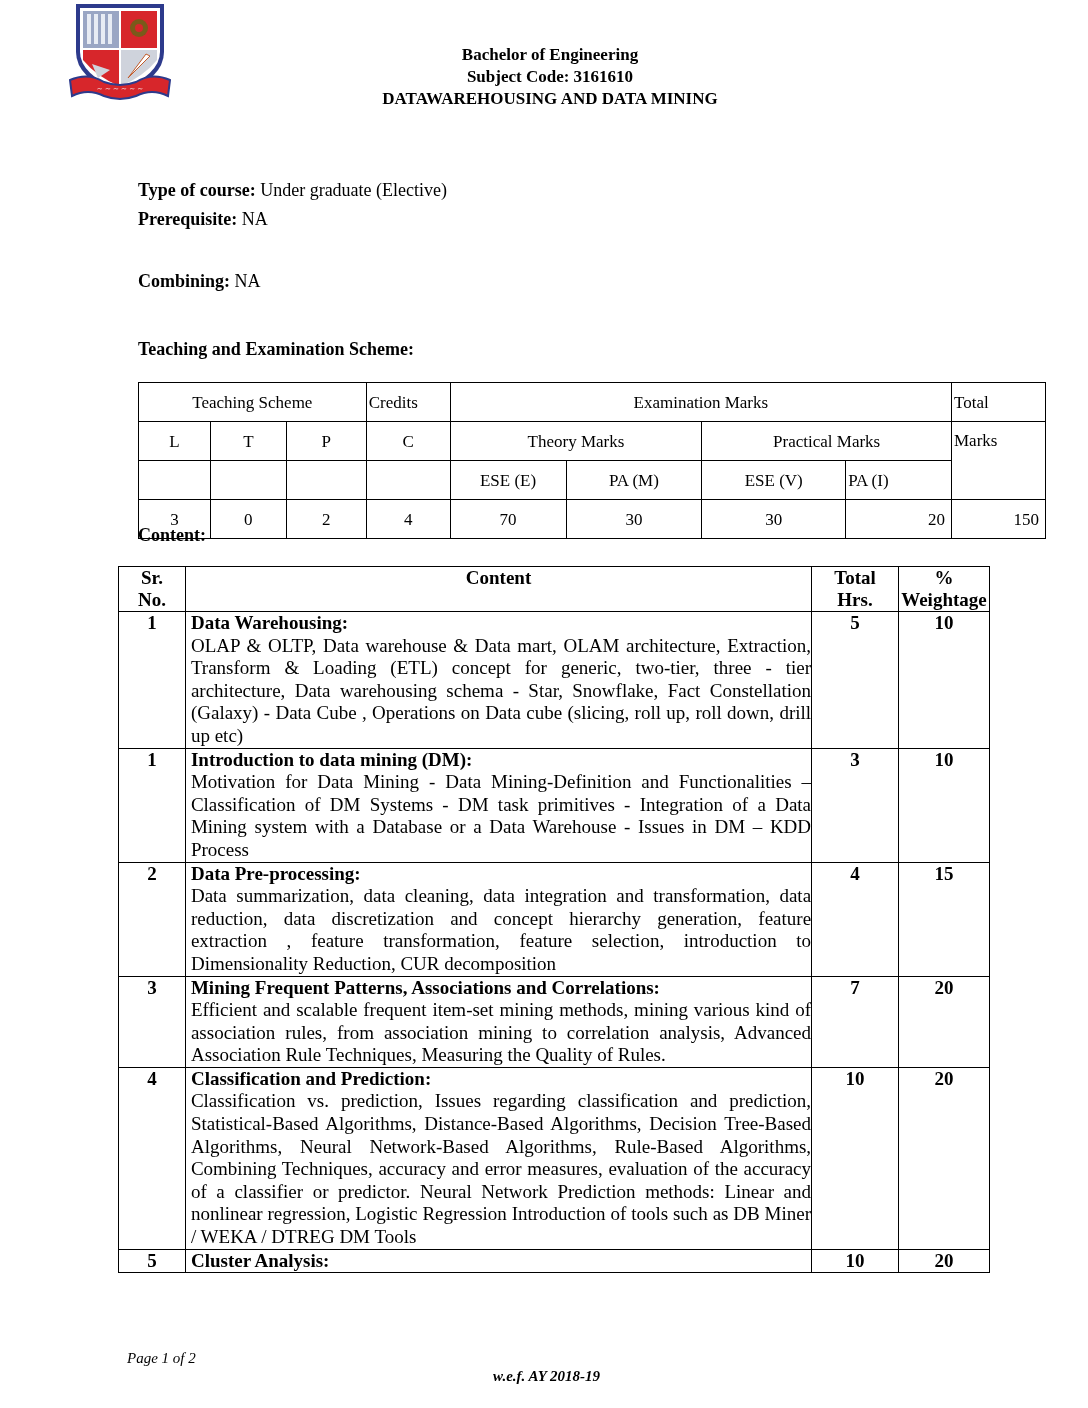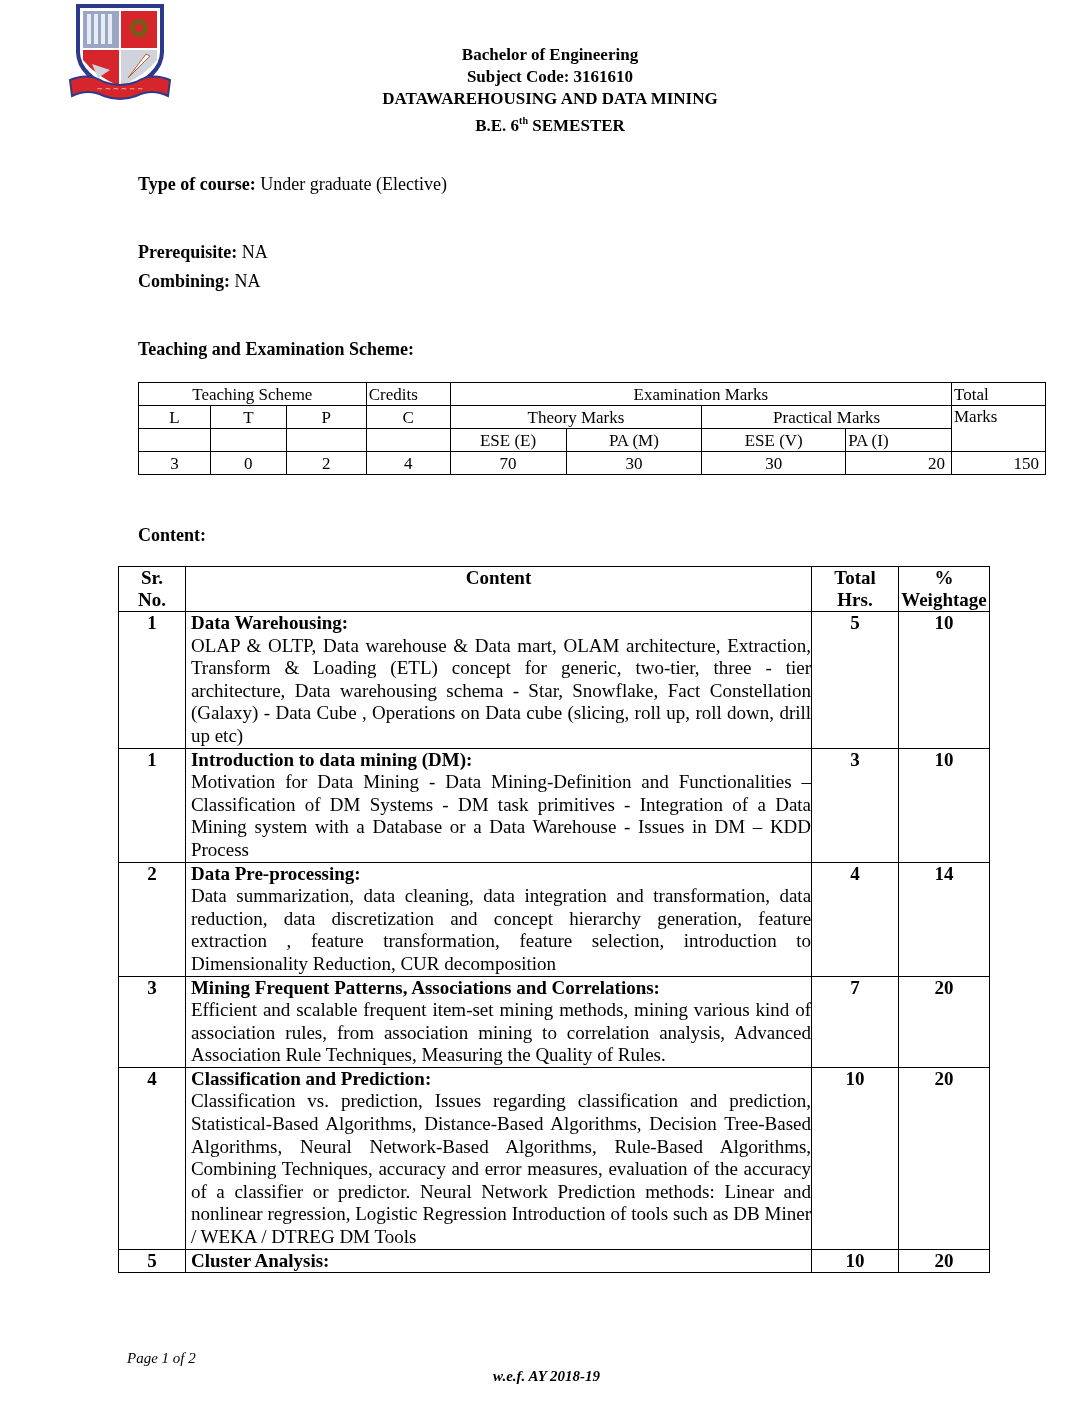--- a/index.html
+++ b/index.html
@@ -8,21 +8,21 @@
   .logo { left:68px; top:0px; width:104px; height:106px; }
   .header { left:230px; top:44px; width:640px; text-align:center; }
   .h-title { font-size:23px; font-weight:bold; letter-spacing:0.2px; line-height:28px; }
   .h-line { font-size:17px; line-height:22px;font-weight:bold; }
   .h-bold { font-weight:bold; }
   .h-sem sup { font-size:10px; }
   .field { left:138px; font-size:18px; line-height:22px; }
   .field b { font-weight:bold; }
   table { border-collapse:collapse; }
   .scheme { left:138px; top:382px; width:908px; font-size:17px; }
-  .scheme td { border:1.5px solid #000; height:22px; padding:0 2px; text-align:center; line-height:21px; }
+  .scheme td { border:1.5px solid #000; height:22px; padding:8px 2px; text-align:center; line-height:21px; }
   .scheme td.left { text-align:left; }
   .scheme td.right { text-align:right; padding-right:6px; }
   .content { left:118px; top:566px; width:872px; font-size:19px; }
   .content td { border:1.5px solid #000; vertical-align:top; padding:0 3px; line-height:22.6px; }
   .content th { border:1.5px solid #000; font-weight:bold; vertical-align:top; line-height:22px; padding:0; }
   .content td.num { text-align:center; font-weight:bold; }
   .content td.desc { text-align:justify; padding:0 0 0 5px; }
   .topic { font-weight:bold; display:block; }
   .footer-page { left:127px; top:1350px; font-size:15px; font-weight:normal; font-style:italic; }
   .footer-wef { left:493px; top:1368px; font-size:15px; font-weight:bold; font-style:italic; }
@@ -46,25 +46,24 @@
   <path d="M53 50 L89 50 L89 60 Q76 76 53 86 Z" fill="#cfd3dc"></path>
   <path d="M60 78 L82 56 L78 54 Z" fill="#ffffff" stroke="#c05a2a" stroke-width="1"></path>
   <path d="M2 80 Q20 72 36 82 Q52 88 68 82 Q84 72 102 80 L100 96 Q84 88 68 96 Q52 102 36 96 Q20 88 4 96 Z" fill="#d7262b" stroke="#2d3a8c" stroke-width="2"></path>
   <text x="52" y="91" font-size="7" fill="#ffffff" text-anchor="middle" font-family="DejaVu Sans, sans-serif">~ ~ ~ ~ ~ ~</text>
 </svg>
 
 <div class="abs header">
   <div class="h-line h-bold">Bachelor of Engineering</div>
   <div class="h-line h-bold">Subject Code: 3161610</div>
   <div class="h-line">DATAWAREHOUSING AND DATA MINING</div>
-  <div class="h-line h-sem"><span>B.E. 6</span><sup>th</sup><span> SEMESTER</span></div>
 </div>
 
-<div class="abs field" style="top:173px;"><b>Type of course:</b><span> Under graduate (Elective)</span></div>
-<div class="abs field" style="top:241px;"><b>Prerequisite:</b><span> NA</span></div>
+<div class="abs field" style="top:179px;"><b>Type of course:</b><span> Under graduate (Elective)</span></div>
+<div class="abs field" style="top:208px;"><b>Prerequisite:</b><span> NA</span></div>
 <div class="abs field" style="top:270px;"><b>Combining:</b><span> NA</span></div>
 <div class="abs field" style="top:338px;"><b>Teaching and Examination Scheme:</b></div>
 
 <table class="abs scheme">
   <colgroup>
     <col style="width:72px">
       <col style="width:76px">
       <col style="width:80px">
       <col style="width:84px">
     <col style="width:116px">
@@ -147,21 +146,21 @@
   <tr>
     <td class="num">1</td>
     <td class="desc"><span class="topic">Introduction to data mining (DM):</span><span>Motivation for Data Mining - Data Mining-Definition and Functionalities – Classification of DM Systems - DM task primitives - Integration of a Data Mining system with a Database or a Data Warehouse - Issues in DM – KDD Process</span></td>
     <td class="num">3</td>
     <td class="num">10</td>
   </tr>
   <tr>
     <td class="num">2</td>
     <td class="desc"><span class="topic">Data Pre-processing:</span><span>Data summarization, data cleaning, data integration and transformation, data reduction, data discretization and concept hierarchy generation, feature extraction , feature transformation, feature selection, introduction to Dimensionality Reduction, CUR decomposition</span></td>
     <td class="num">4</td>
-    <td class="num">14</td>
+    <td class="num">15</td>
   </tr>
   <tr>
     <td class="num">3</td>
     <td class="desc"><span class="topic">Mining Frequent Patterns, Associations and Correlations:</span><span>Efficient and scalable frequent item-set mining methods, mining various kind of association rules, from association mining to correlation analysis, Advanced Association Rule Techniques, Measuring the Quality of Rules.</span></td>
     <td class="num">7</td>
     <td class="num">20</td>
   </tr>
   <tr>
     <td class="num">4</td>
     <td class="desc"><span class="topic">Classification and Prediction:</span><span>Classification vs. prediction, Issues regarding classification and prediction, Statistical-Based Algorithms, Distance-Based Algorithms, Decision Tree-Based Algorithms, Neural Network-Based Algorithms, Rule-Based Algorithms, Combining Techniques, accuracy and error measures, evaluation of the accuracy of a classifier or predictor. Neural Network Prediction methods: Linear and nonlinear regression, Logistic Regression Introduction of tools such as DB Miner / WEKA / DTREG DM Tools</span></td>

